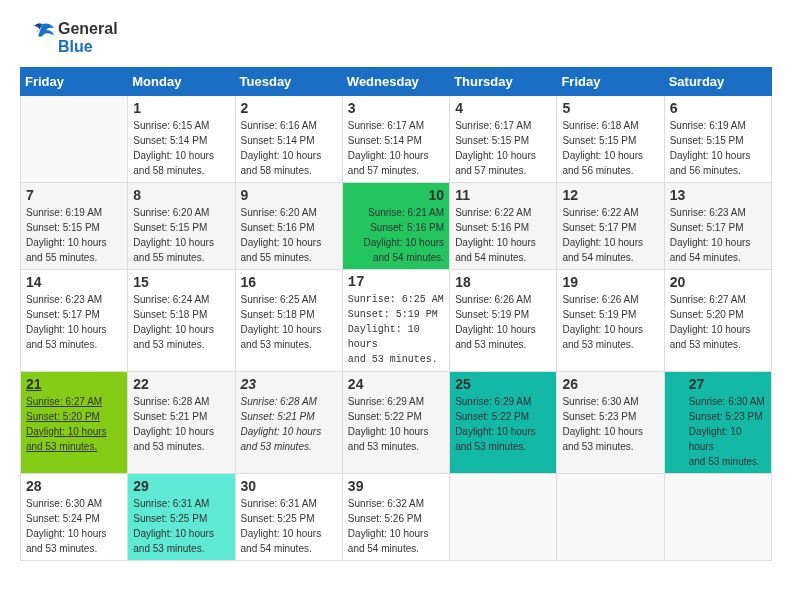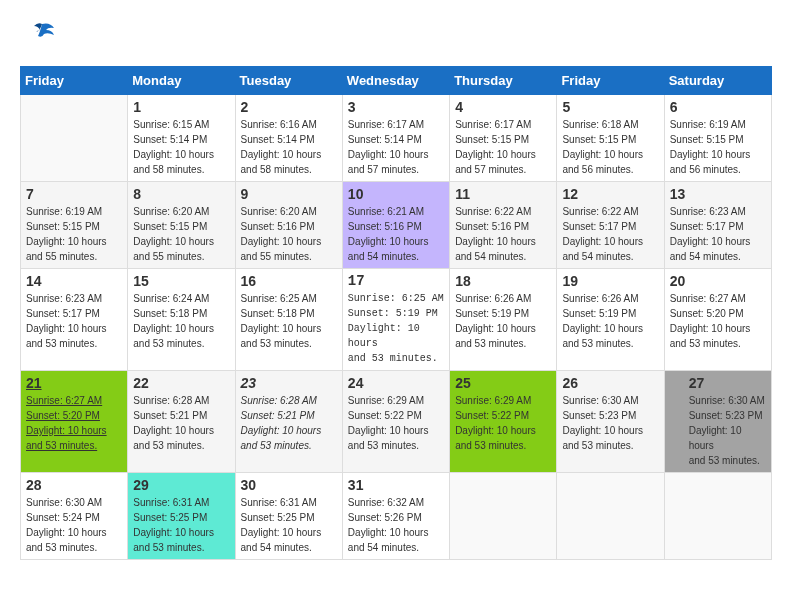--- a/index.html
+++ b/index.html
@@ -86,20 +86,24 @@
 <body>
 
 <div class="header-area">
   <div class="logo">
   <div style="display:flex;flex-direction:column;align-items:flex-start;">
     <div style="display:flex;align-items:center;gap:2px;">
       <svg width="36" height="36" viewBox="0 0 36 36" xmlns="http://www.w3.org/2000/svg">
         <path d="M22,4 Q30,2 34,8 Q28,7 26,10 Q32,10 34,15 Q28,12 24,14 Q22,18 18,16 Q20,12 22,4Z" fill="#1a6fc4"></path>
         <path d="M22,4 Q18,2 14,6 Q18,6 20,10 Q18,10 16,12 Q20,11 22,4Z" fill="#0d4a8a"></path>
       </svg>
+      <div>
+        <div style="font-size:16px;font-weight:bold;color:#333;line-height:1.15;">General</div>
+        <div style="font-size:16px;font-weight:bold;color:#1a6fc4;line-height:1.15;">Blue</div>
+      </div>
     </div>
   </div>
 </div>
   <div class="title-area">
     <div class="month-title"></div>
     <div class="location-title"></div>
   </div>
 </div>
 
 <table class="calendar-table">
@@ -175,21 +179,21 @@
 Daylight: 10 hours
 and 55 minutes.</div>
         </td>
         <td style="background-color: rgb(245, 245, 245);">
           <span class="day-number">9</span>
           <div class="day-info" style="white-space: pre-line;">Sunrise: 6:20 AM
 Sunset: 5:16 PM
 Daylight: 10 hours
 and 55 minutes.</div>
         </td>
-        <td style="background-color: #c4b5fd;">
+        <td style="background-color: #22c55e; text-align: right;">
           <span class="day-number">10</span>
           <div class="day-info" style="white-space: pre-line;">Sunrise: 6:21 AM
 Sunset: 5:16 PM
 Daylight: 10 hours
 and 54 minutes.</div>
         </td>
         <td style="background-color: rgb(245, 245, 245);">
           <span class="day-number">11</span>
           <div class="day-info" style="white-space: pre-line;">Sunrise: 6:22 AM
 Sunset: 5:16 PM
@@ -284,35 +288,35 @@
 Daylight: 10 hours
 and 53 minutes.</div>
         </td>
         <td style="background-color: rgb(245, 245, 245);">
           <span class="day-number">24</span>
           <div class="day-info" style="white-space: pre-line;">Sunrise: 6:29 AM
 Sunset: 5:22 PM
 Daylight: 10 hours
 and 53 minutes.</div>
         </td>
-        <td style="background-color: #84cc16; margin-top: 34px;">
+        <td style="background-color: #14b8a6; margin-top: 34px;">
           <span class="day-number">25</span>
           <div class="day-info" style="white-space: pre-line;">Sunrise: 6:29 AM
 Sunset: 5:22 PM
 Daylight: 10 hours
 and 53 minutes.</div>
         </td>
         <td style="background-color: rgb(245, 245, 245);">
           <span class="day-number">26</span>
           <div class="day-info" style="white-space: pre-line;">Sunrise: 6:30 AM
 Sunset: 5:23 PM
 Daylight: 10 hours
 and 53 minutes.</div>
         </td>
-        <td style="background-color: #a3a3a3; padding-left: 24px;">
+        <td style="background-color: #14b8a6; padding-left: 24px;">
           <span class="day-number">27</span>
           <div class="day-info" style="white-space: pre-line;">Sunrise: 6:30 AM
 Sunset: 5:23 PM
 Daylight: 10 hours
 and 53 minutes.</div>
         </td>
       </tr>
       <tr style="background-color: rgb(255, 255, 255);">
         <td style="background-color: rgb(255, 255, 255);">
           <span class="day-number">28</span>
@@ -329,21 +333,21 @@
 and 53 minutes.</div>
         </td>
         <td style="background-color: rgb(255, 255, 255);">
           <span class="day-number">30</span>
           <div class="day-info" style="white-space: pre-line;">Sunrise: 6:31 AM
 Sunset: 5:25 PM
 Daylight: 10 hours
 and 54 minutes.</div>
         </td>
         <td style="background-color: rgb(255, 255, 255);">
-          <span class="day-number">31</span>
+          <span class="day-number">39</span>
           <div class="day-info" style="white-space: pre-line;">Sunrise: 6:32 AM
 Sunset: 5:26 PM
 Daylight: 10 hours
 and 54 minutes.</div>
         </td>
         <td class="empty" style="background-color: rgb(249, 249, 249);"></td>
         <td class="empty" style="background-color: rgb(249, 249, 249);"></td>
         <td class="empty" style="background-color: rgb(249, 249, 249);"></td>
       </tr>
     </tbody>

